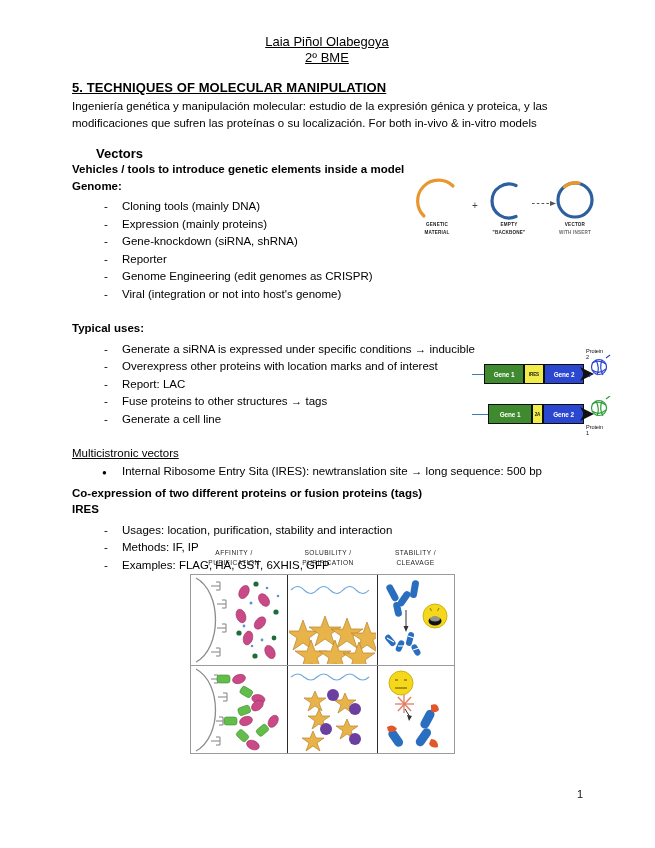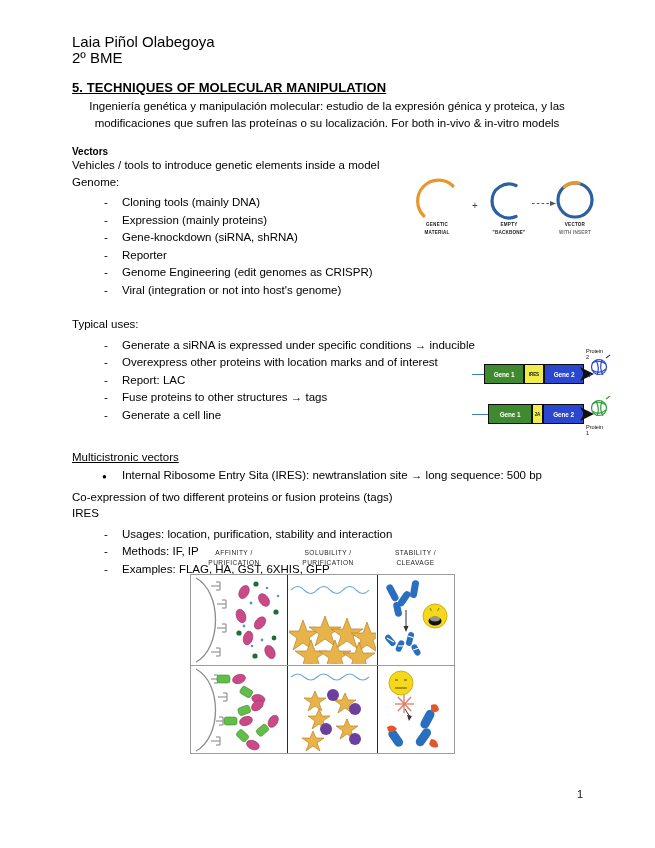--- a/index.html
+++ b/index.html
@@ -22,51 +22,53 @@
     background: #fff;
     box-sizing: border-box;
   }
   .content {
     position: absolute;
     left: 72px;
     top: 34px;
     width: 510px;
   }
   .author-block {
-    text-align: left;
-    font-size: 15px;
+    text-align: center;
+    font-size: 13px;
     line-height: 16px;
     margin-bottom: 14px;
+    text-decoration: underline;
   }
   .doc-title {
     font-size: 13px;
     font-weight: bold;
     text-decoration: underline;
     letter-spacing: 0.1px;
     margin-bottom: 3px;
   }
   .para {
     font-size: 11.5px;
     line-height: 16.5px;
     margin: 0;
-    text-align: center;
   }
   .section-head {
-    font-size: 10px;
+    font-size: 13px;
     font-weight: bold;
     margin-top: 15px;
+    margin-left: 24px;
   }
   .section-head-underline {
     font-size: 11.5px;
     text-decoration: underline;
-    margin-top: 10px;
+    margin-top: 2px;
   }
   .lead {
     font-size: 11.5px;
     line-height: 16.5px;
+    font-weight: bold;
   }
   ul.dash, ul.bullet {
     list-style: none;
     margin: 4px;
     padding: 0;
   }
   ul.dash > li, ul.bullet > li {
     font-size: 11.5px;
     line-height: 17.5px;
     position: relative;

